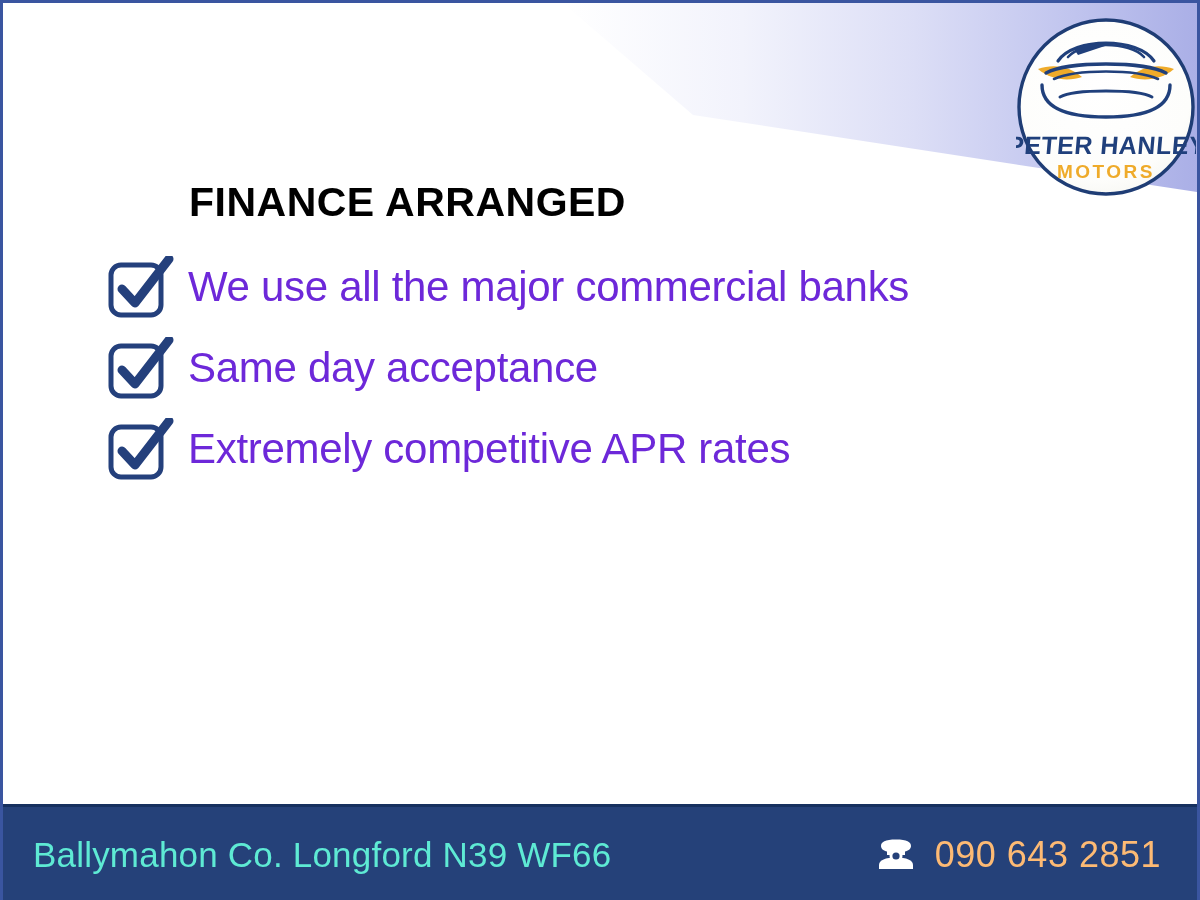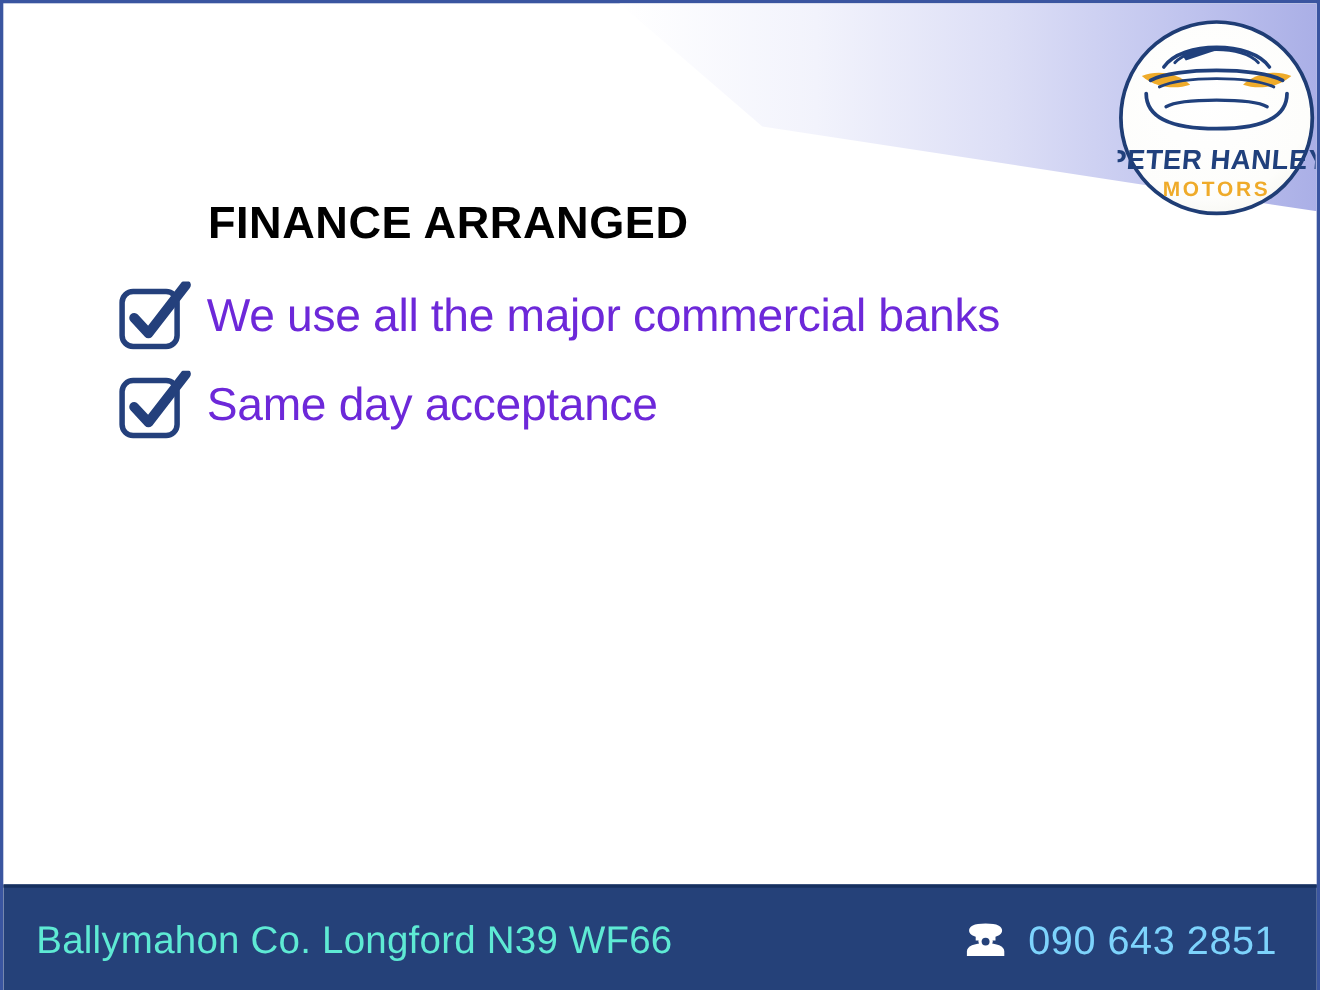--- a/index.html
+++ b/index.html
@@ -121,21 +121,21 @@
     display: block;
     width: 42px;
     height: 34px;
     color: #ffffff;
   }
 
   .footer-phone {
     font-size: 36px;
     font-weight: 400;
     letter-spacing: 0.5px;
-    color: #7dd3fc;
+    color: #fdba74;
     white-space: nowrap;
     text-align: center;
   }
 </style>
 </head>
 <body>
 
 <div id="poster">
 
   <svg class="wedge" viewBox="0 0 1200 260" preserveAspectRatio="none" aria-hidden="true">
@@ -200,20 +200,29 @@
       <span class="check-box-wrap">
         <svg width="72" height="62" viewBox="0 0 72 62" aria-hidden="true">
           <rect x="4" y="9" width="50" height="50" rx="10" ry="10" fill="none" stroke="#24407c" stroke-width="5"></rect>
           <path d="M15 33 L28 47 L62 3" fill="none" stroke="#24407c" stroke-width="9" stroke-linecap="round" stroke-linejoin="round"></path>
         </svg>
       </span>
       <span class="check-label">Same day acceptance</span>
     </div>
 
 
+    <div class="check-item">
+      <span class="check-box-wrap">
+        <svg width="72" height="62" viewBox="0 0 72 62" aria-hidden="true">
+          <rect x="4" y="9" width="50" height="50" rx="10" ry="10" fill="none" stroke="#24407c" stroke-width="5"></rect>
+          <path d="M15 33 L28 47 L62 3" fill="none" stroke="#24407c" stroke-width="9" stroke-linecap="round" stroke-linejoin="round"></path>
+        </svg>
+      </span>
+      <span class="check-label">Extremely competitive APR rates</span>
+    </div>
 
 
   </div>
 
   <div class="footer">
     <div class="footer-address">Ballymahon Co. Longford N39 WF66</div>
     <div class="footer-phone-group">
       <svg class="phone-icon" viewBox="0 0 42 34" aria-hidden="true">
         <path d="M6 8 C6 4 10 1.5 21 1.5 C32 1.5 36 4 36 8 C36 11 33 13 30 13.5 L30 17 L12 17 L12 13.5 C9 13 6 11 6 8 Z" fill="currentColor"></path>
         <circle cx="21" cy="18" r="6.5" fill="currentColor"></circle>

